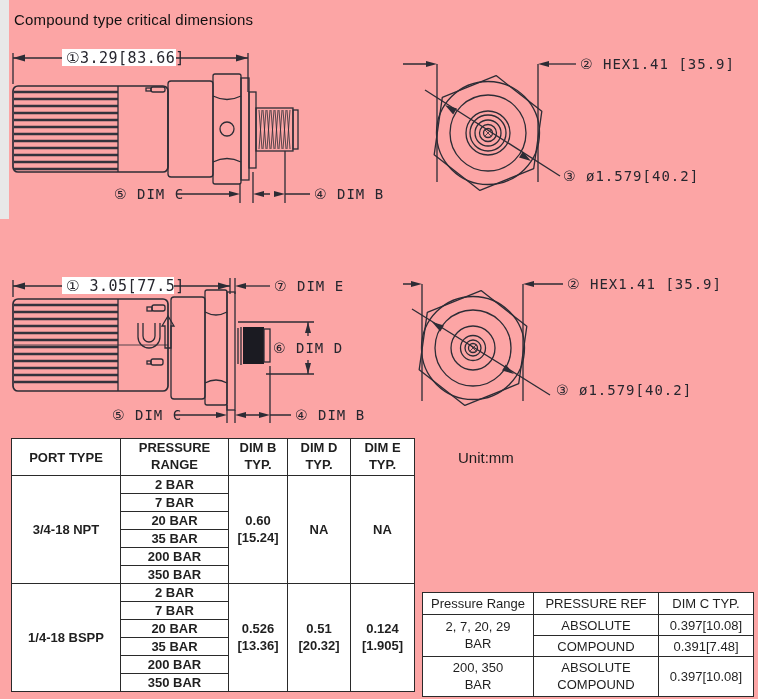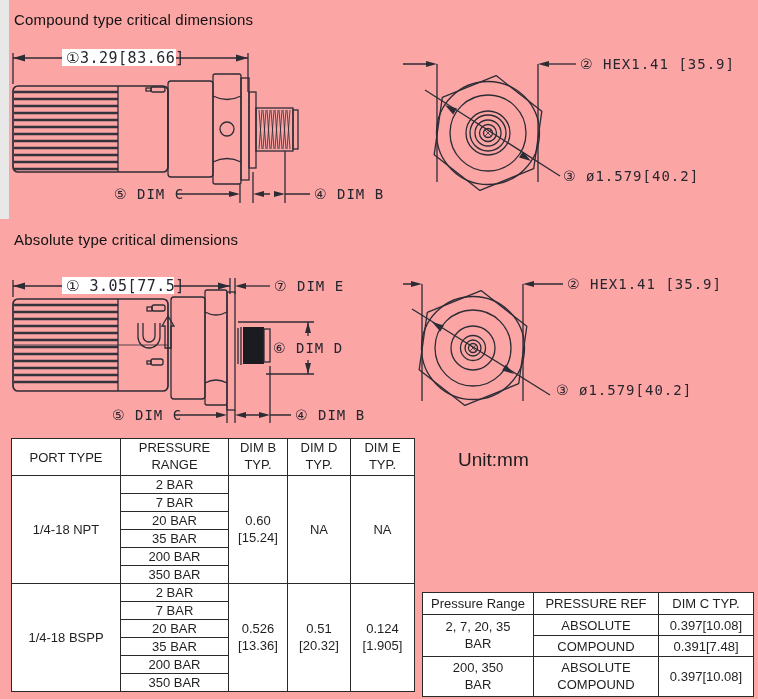--- a/index.html
+++ b/index.html
@@ -12,26 +12,26 @@
   .drawing{position:absolute;}
   svg text{font-family:"DejaVu Sans Mono","DejaVu Sans",monospace;fill:#26262e;}
   svg .dimtext{font-size:15px;letter-spacing:.5px;}
   svg .lbltext{font-size:14px;letter-spacing:1px;}
   svg .stroke{stroke:#2c2c35;fill:none;stroke-width:1.3;}
   svg .thick{stroke:#2c2c35;fill:none;stroke-width:1.7;}
   svg .thin{stroke:#2c2c35;fill:none;stroke-width:.8;}
   svg .ridge{stroke:#33333c;stroke-width:2.5;fill:none;}
   svg .fillshape{fill:#2c2c35;stroke:none;}
   svg .white{fill:#ffffff;stroke:none;}
-  .unit-note{position:absolute;left:458px;top:449px;font-size:19px;color:#1c1c1c;}
+  .unit-note{position:absolute;left:458px;top:449px;font-size:15px;color:#1c1c1c;}
   table{border-collapse:collapse;table-layout:fixed;position:absolute;background:#fff;}
   td{border:1px solid #2a2a2a;text-align:center;vertical-align:middle;
      font-size:13px;color:#1f1f1f;padding:0 2px;overflow:hidden;}
   .pre{white-space:pre-line;line-height:1.3;margin-top:24px;}
-  #dim-table{left:11px;top:438px;width:403px;}
+  #dim-table{left:11px;top:438px;width:403px;font-weight:bold;}
   #dimc-table{left:422px;top:592px;width:331px;}
 </style>
 </head>
 <body>
 
 <div class="page">
   <div class="gray-strip"></div>
 
   <div class="sec-title" id="title-compound">Compound type critical dimensions</div>
 
@@ -91,21 +91,20 @@
     <path class="stroke" d="M25 45 L160 131"></path>
     <g transform="translate(45,60) rotate(33)">
       <path class="fillshape" d="M0 0 L12 -3.5 L12 3.5 Z"></path>
       </g>
     <g transform="translate(131,116) rotate(213)">
       <path class="fillshape" d="M0 0 L12 -3.5 L12 3.5 Z"></path>
       </g>
     <text class="lbltext" x="163" y="136">③ ø1.579[40.2]</text>
   </svg>
 
-  <div class="sec-title" id="title-absolute">Absolute type critical dimensions</div>
 
   <svg class="drawing" style="left:8px;top:266px" width="385" height="168" viewBox="0 0 385 168">
     <path class="stroke" d="M5 14 V31 M222 12 V28 M227 12 V28"></path>
     <path class="stroke" d="M5 20 H222"></path>
     <polygon class="fillshape" points="5,20 17,16.5 17,23.5"></polygon>
     <polygon class="fillshape" points="222,20 210,16.5 210,23.5"></polygon>
     <rect class="white" x="54" y="11" width="112" height="17"></rect>
     <text class="dimtext" x="58" y="25">① 3.05[77.5]</text>
 
     <polygon class="fillshape" points="227,20 238,17 238,23"></polygon>
@@ -186,21 +185,21 @@
       <td class="pre">PRESSURE
 RANGE</td>
       <td class="pre">DIM B
 TYP.</td>
       <td class="pre">DIM D
 TYP.</td>
       <td class="pre">DIM E
 TYP.</td>
     </tr>
     <tr style="height:18px">
-      <td rowspan="6">1/4-18 NPT</td>
+      <td rowspan="6">3/4-18 NPT</td>
       <td>2 BAR</td>
       <td rowspan="6" class="pre">0.60
 [15.24]</td>
       <td rowspan="6">NA</td>
       <td rowspan="6">NA</td>
     </tr>
     <tr style="height:18px">
           <td>7 BAR</td>
         </tr>
     <tr style="height:18px">
@@ -249,21 +248,21 @@
         <col style="width:125px">
         <col style="width:95px">
       </colgroup>
     <tbody>
         <tr style="height:22px">
       <td>Pressure Range</td>
       <td>PRESSURE REF</td>
       <td>DIM C TYP.</td>
     </tr>
     <tr style="height:21px">
-      <td rowspan="2" class="pre">2, 7, 20, 35
+      <td rowspan="2" class="pre">2, 7, 20, 29
 BAR</td>
       <td>ABSOLUTE</td>
       <td>0.397[10.08]</td>
     </tr>
     <tr style="height:21px">
       <td>COMPOUND</td>
       <td>0.391[7.48]</td>
     </tr>
     <tr style="height:40px">
       <td class="pre">200, 350

